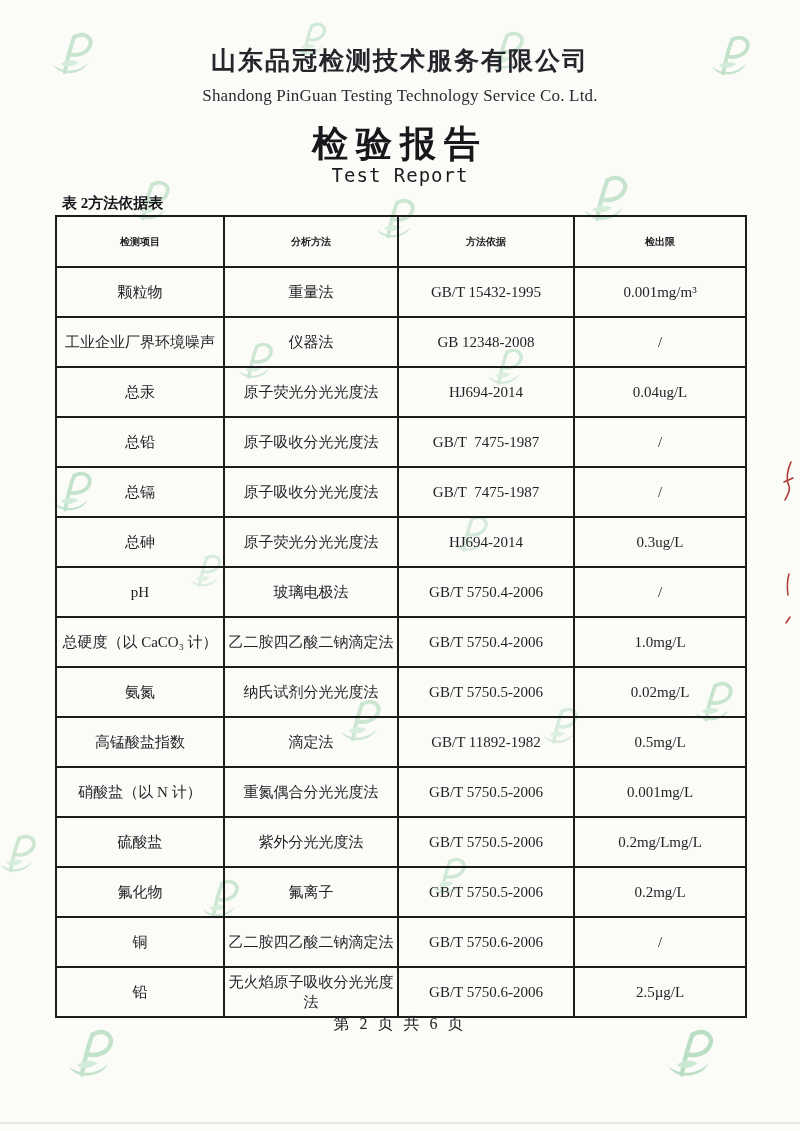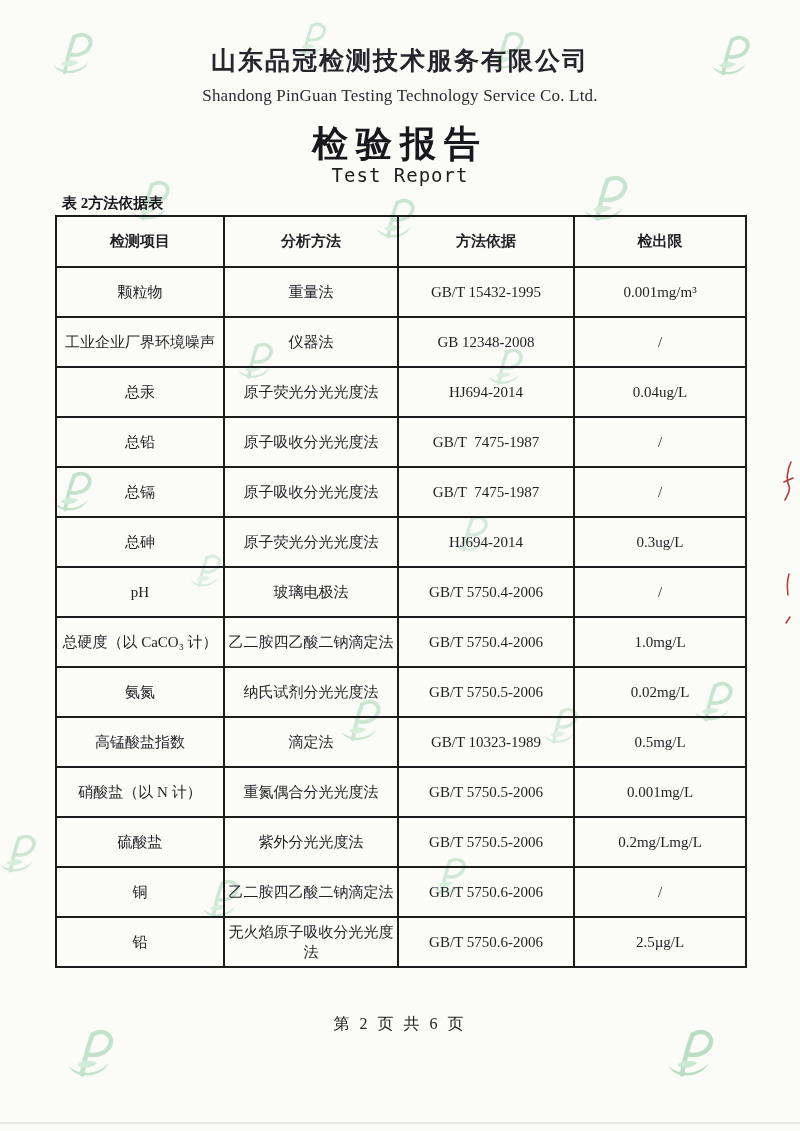--- a/index.html
+++ b/index.html
@@ -31,21 +31,21 @@
   table.method col.c4{width:172px;}
   table.method th, table.method td{
     border:2px solid #1c1c1c;
     text-align:center;vertical-align:middle;
     font-size:15px;line-height:1.35;
     padding:2px 2px;
     white-space:pre-wrap;
     background:transparent;
     color:#1f1f24;
   }
-  table.method th{height:45px;font-weight:bold;font-size:15px;}
+  table.method th{height:45px;font-weight:bold;font-size:10px;}
   table.method td{height:44px;font-weight:normal;}
   
   .footer{position:absolute;left:0;top:1014px;width:800px;text-align:center;font-size:16px;letter-spacing:3px;z-index:2;color:#222;}
   
   .redmark{position:absolute;z-index:3;pointer-events:none;}
   
   .scan-edge{position:absolute;left:0;top:1122px;width:800px;height:2px;background:#e8e8e2;z-index:0;}
 </style>
 </head>
 <body>
@@ -237,34 +237,40 @@
         </tr>
         <tr>
           <td>氨氮</td>
           <td>纳氏试剂分光光度法</td>
           <td>GB/T 5750.5-2006</td>
           <td>0.02mg/L</td>
         </tr>
         <tr>
           <td>高锰酸盐指数</td>
           <td>滴定法</td>
-          <td>GB/T 10323-1989</td>
+          <td>GB/T 11892-1982</td>
           <td>0.5mg/L</td>
         </tr>
         <tr>
           <td>硝酸盐（以 N 计）</td>
           <td>重氮偶合分光光度法</td>
           <td>GB/T 5750.5-2006</td>
           <td>0.001mg/L</td>
         </tr>
         <tr>
           <td>硫酸盐</td>
           <td>紫外分光光度法</td>
           <td>GB/T 5750.5-2006</td>
           <td>0.2mg/Lmg/L</td>
+        </tr>
+        <tr>
+          <td>氟化物</td>
+          <td>氟离子</td>
+          <td>GB/T 5750.5-2006</td>
+          <td>0.2mg/L</td>
         </tr>
         <tr>
           <td>铜</td>
           <td>乙二胺四乙酸二钠滴定法</td>
           <td>GB/T 5750.6-2006</td>
           <td>/</td>
         </tr>
         <tr>
           <td>铅</td>
           <td>无火焰原子吸收分光光度法</td>

